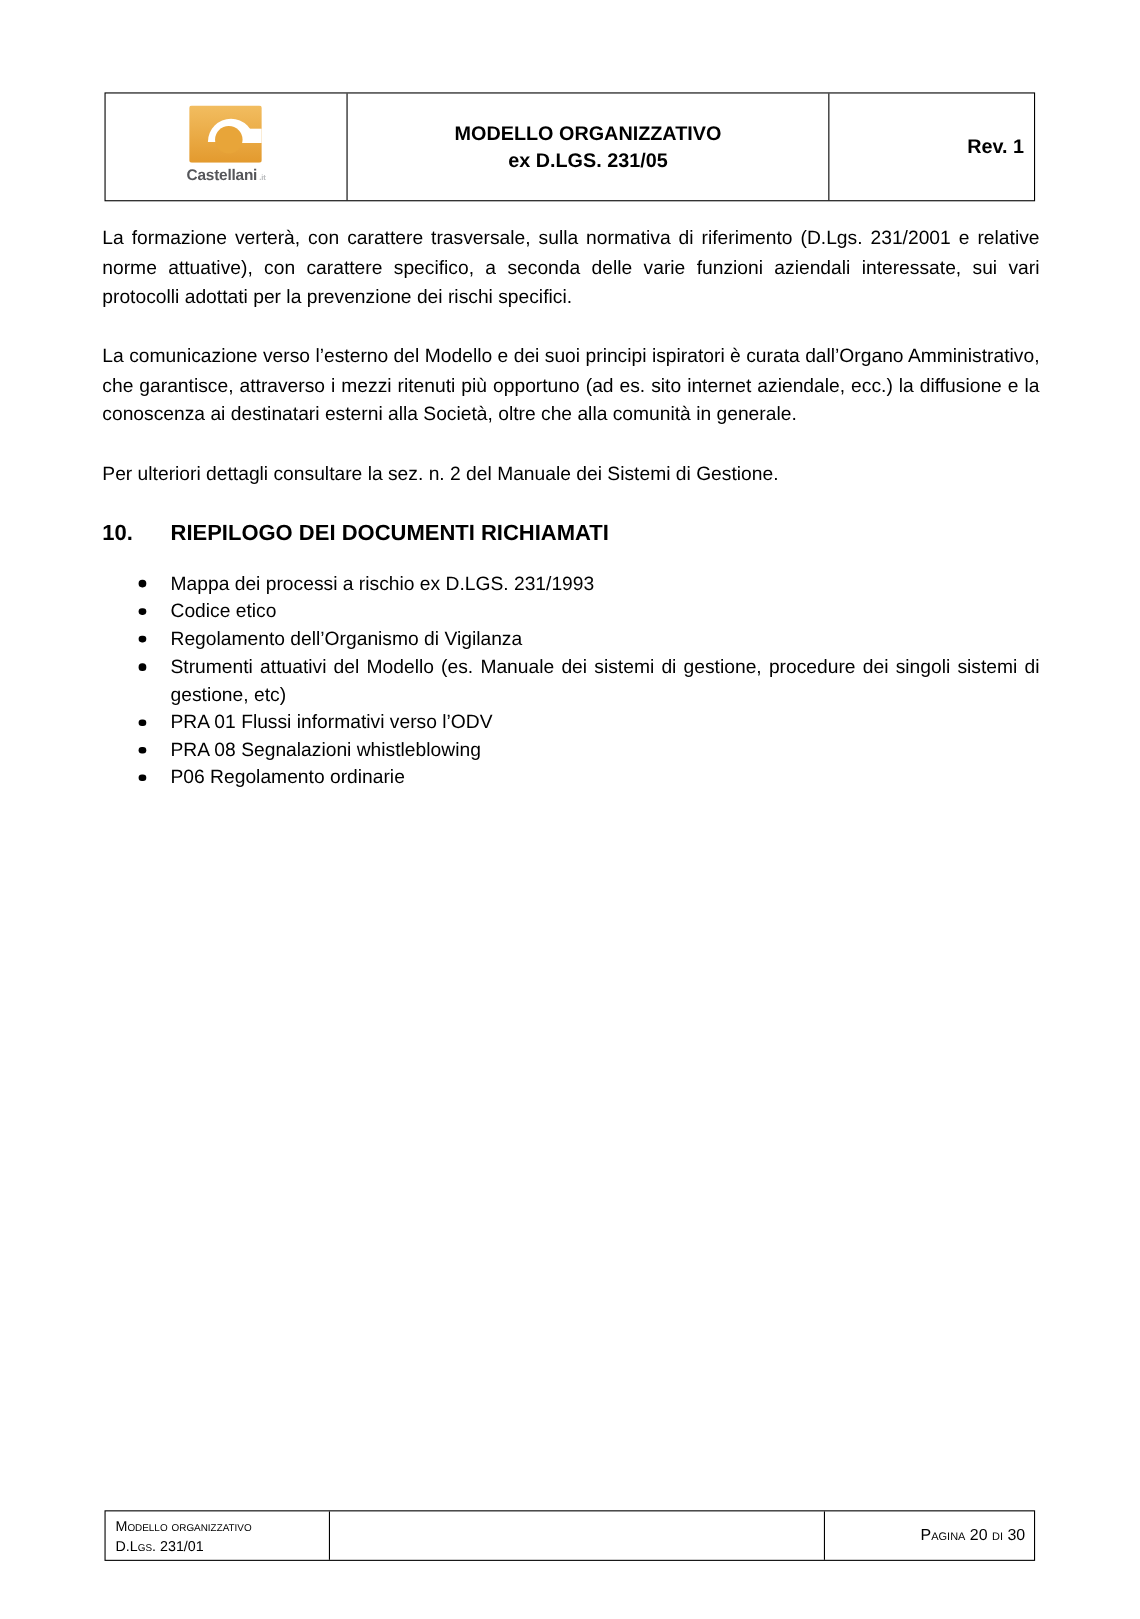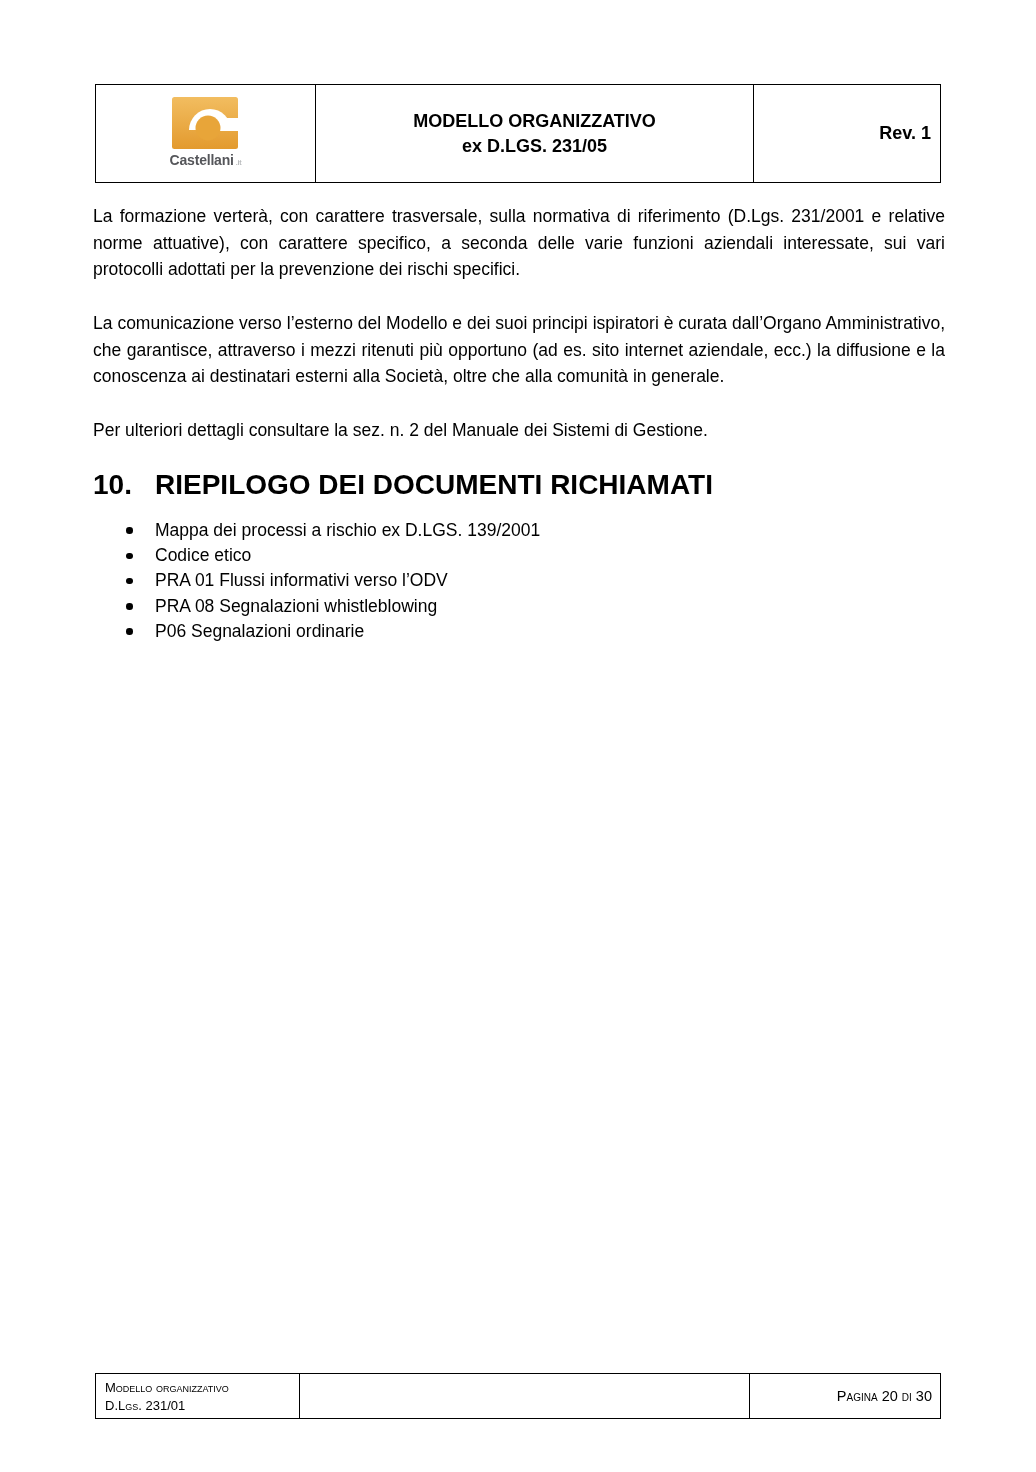--- a/index.html
+++ b/index.html
@@ -94,21 +94,21 @@
     text-align: justify;
   }
   .para.single { text-align: left; }
 
   .section-heading {
     display: flex;
     align-items: center;
     margin-top: 25px;
     margin-bottom: 18px;
     font-weight: bold;
-    font-size: 28px;
+    font-size: 20px;
     line-height: 30px;
   }
   .section-number { width: 62px; flex: none; }
 
   .doc-list {
     list-style: none;
     margin: 0;
     padding: 0;
   }
   .doc-list li {
@@ -198,25 +198,27 @@
     <p class="para">La formazione verterà, con carattere trasversale, sulla normativa di riferimento (D.Lgs. 231/2001 e relative norme attuative), con carattere specifico, a seconda delle varie funzioni aziendali interessate, sui vari protocolli adottati per la prevenzione dei rischi specifici.</p>
     <p class="para">La comunicazione verso l’esterno del Modello e dei suoi principi ispiratori è curata dall’Organo Amministrativo, che garantisce, attraverso i mezzi ritenuti più opportuno (ad es. sito internet aziendale, ecc.) la diffusione e la conoscenza ai destinatari esterni alla Società, oltre che alla comunità in generale.</p>
     <p class="para single">Per ulteriori dettagli consultare la sez. n. 2 del Manuale dei Sistemi di Gestione.</p>
 
     <div class="section-heading">
       <span class="section-number">10.</span>
       <span class="section-title">RIEPILOGO DEI DOCUMENTI RICHIAMATI</span>
     </div>
 
     <ul class="doc-list">
-      <li>Mappa dei processi a rischio ex D.LGS. 139/2001</li>
+      <li>Mappa dei processi a rischio ex D.LGS. 231/1993</li>
       <li>Codice etico</li>
+      <li>Regolamento dell’Organismo di Vigilanza</li>
+      <li>Strumenti attuativi del Modello (es. Manuale dei sistemi di gestione, procedure dei singoli sistemi di gestione, etc)</li>
       <li>PRA 01 Flussi informativi verso l’ODV</li>
       <li>PRA 08 Segnalazioni whistleblowing</li>
-      <li>P06 Segnalazioni ordinarie</li>
+      <li>P06 Regolamento ordinarie</li>
     </ul>
   </div>
 
   <div class="footer-table">
     <div class="footer-cell-doc">
       <div>Modello organizzativo</div>
       <div>D.Lgs. 231/01</div>
     </div>
     <div class="footer-cell-mid"></div>
     <div class="footer-cell-page">Pagina 20 di 30</div>

